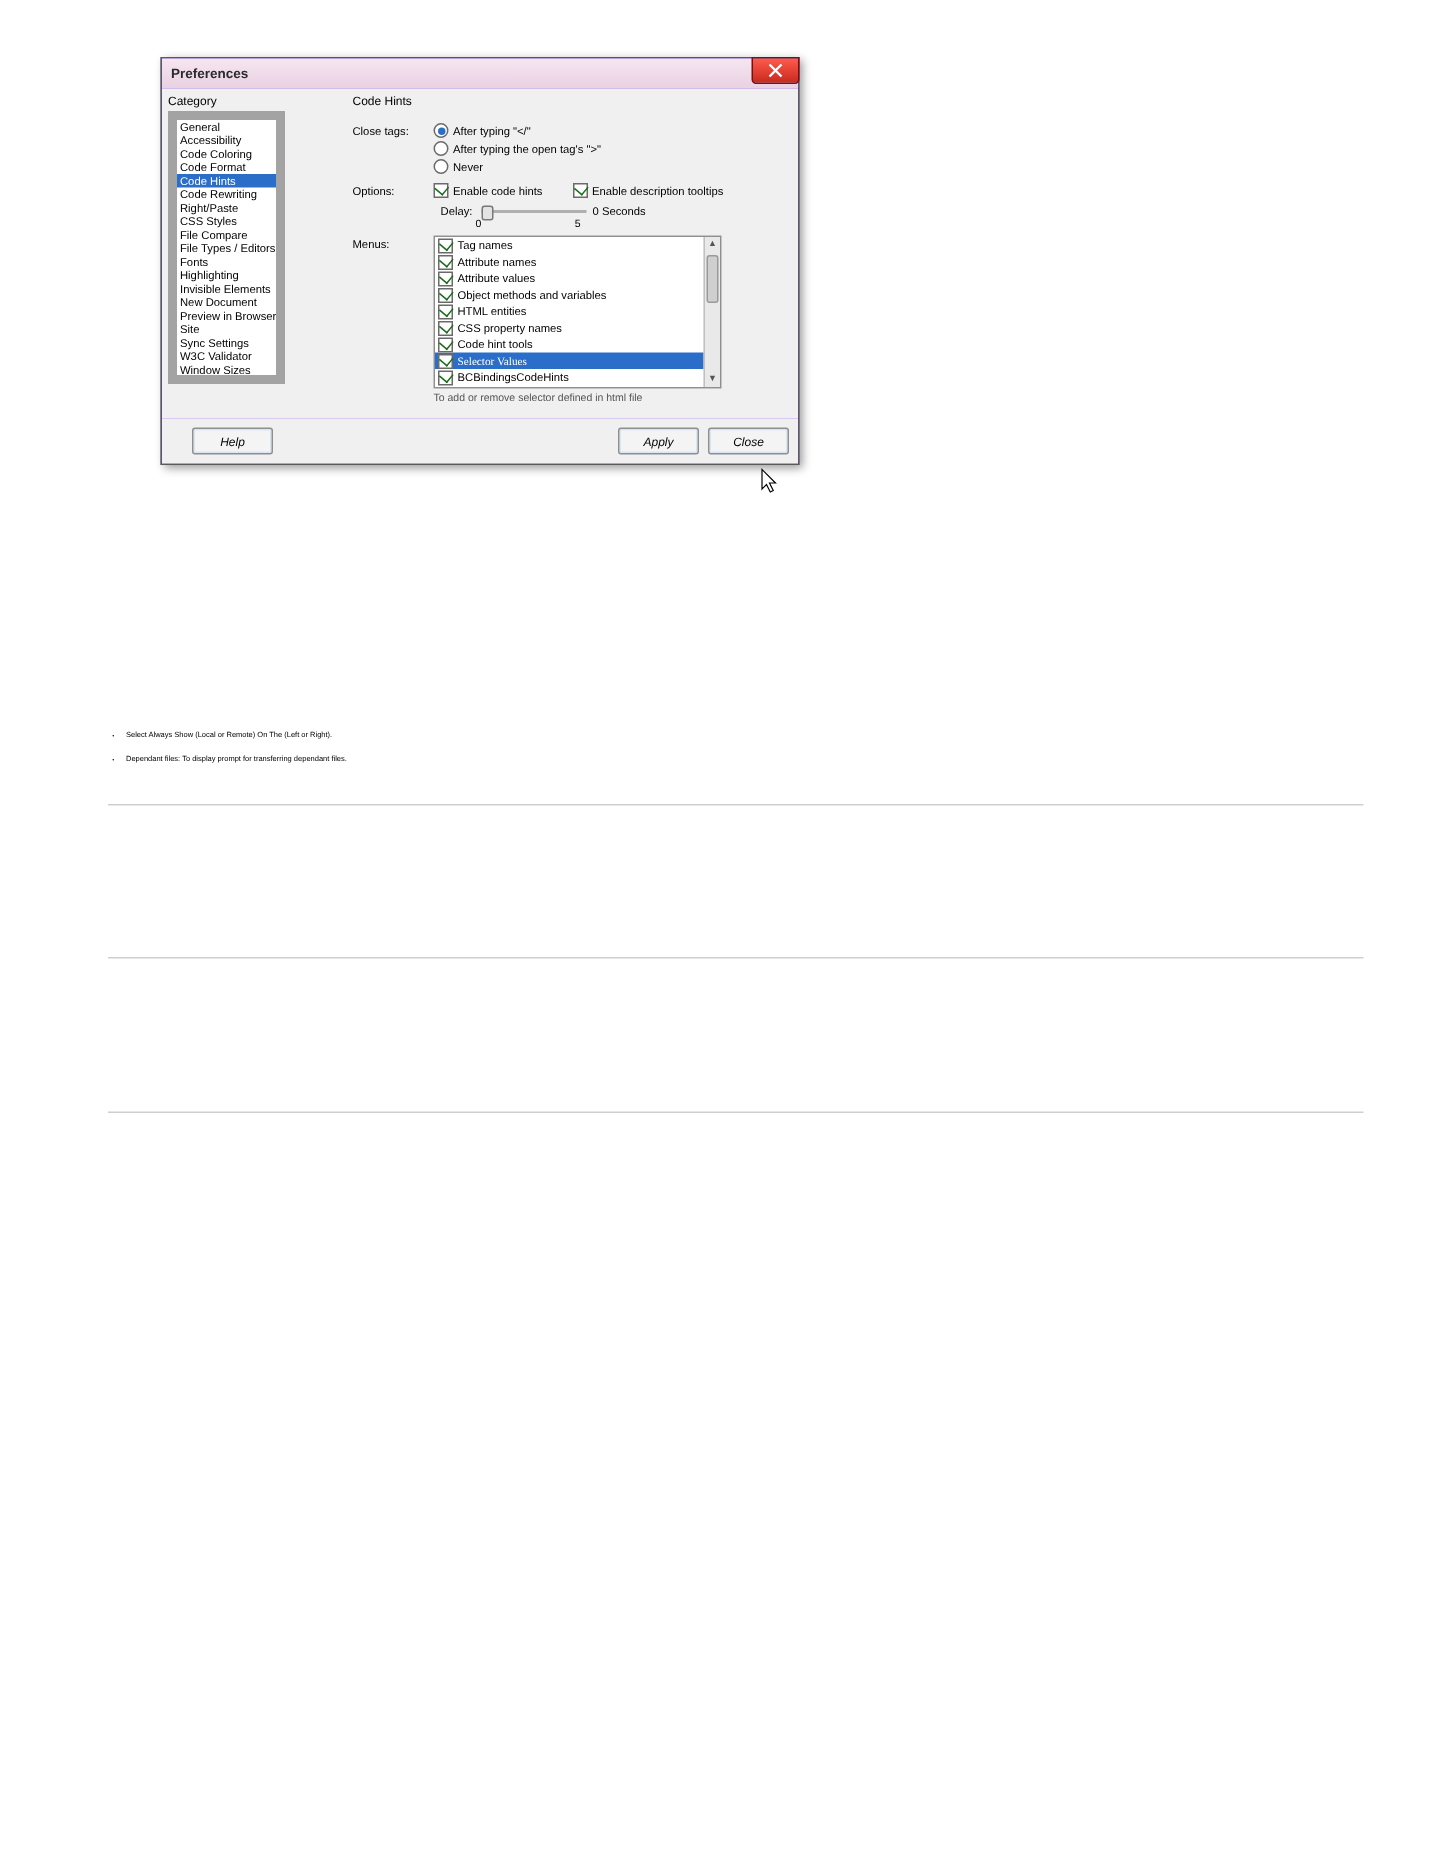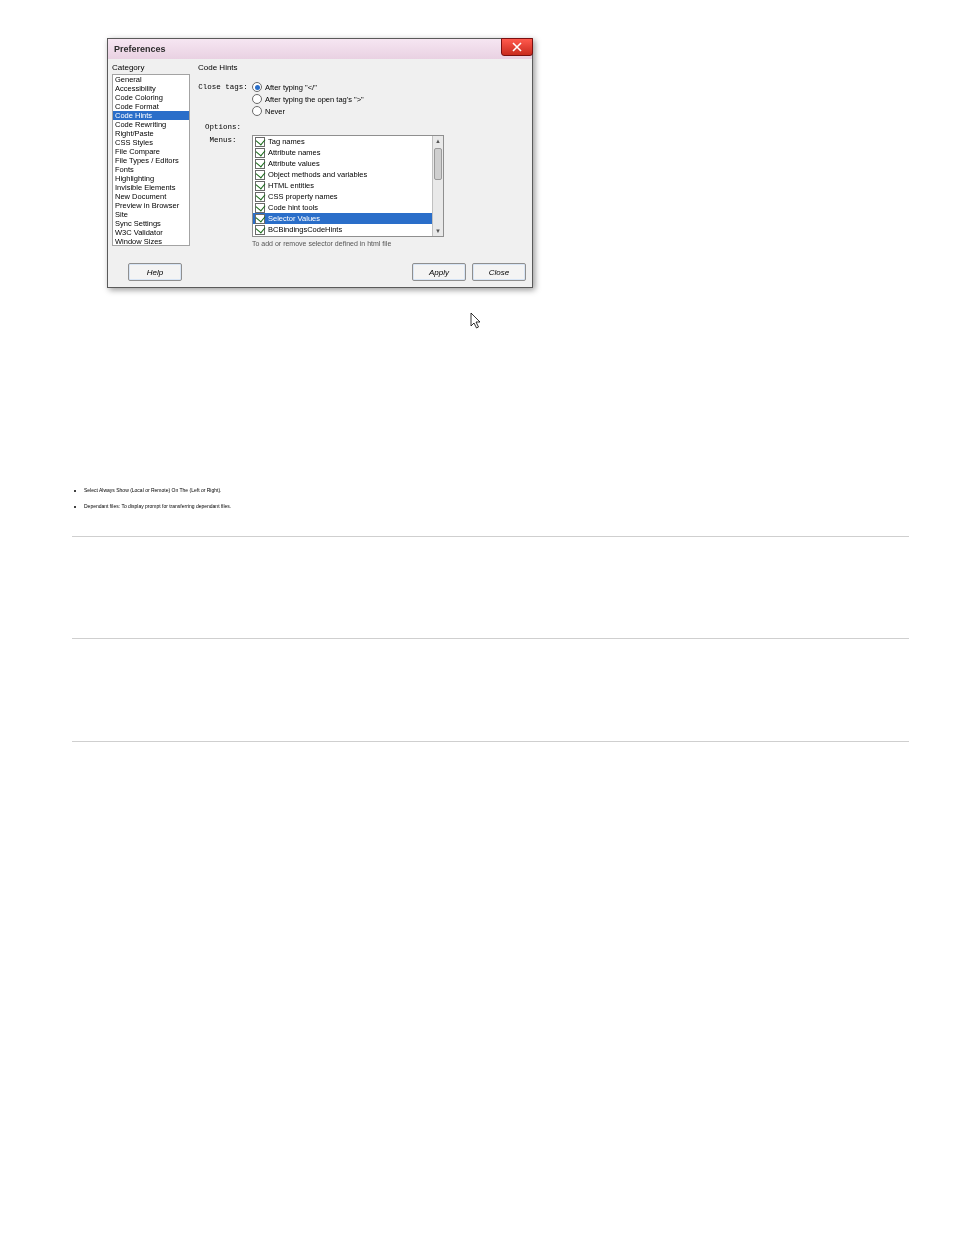--- a/index.html
+++ b/index.html
@@ -57,31 +57,32 @@
     border-radius: 0 0 3px 3px;
     display: flex;
     align-items: center;
     justify-content: center;
   }
   .title-buttons svg { width: 10px; height: 10px; }
   .dialog-body {
     display: flex;
     background: #f0f0f0;
     font-size: 8px;
+    gap: 37px;
   }
   .category-col {
     width: 78px;
     padding: 4px 2px 2px 4px;
   }
   .category-label, .panel-title {
     font-size: 8px;
     margin-bottom: 2px;
   }
   .category-list {
-    border: 1px solid #a3a3a3;
+    border: 6px solid #a3a3a3;
     background: #fff;
     height: 170px;
     overflow: hidden;
   }
   .category-item {
     padding: 0 2px;
     font-size: 7.5px;
     line-height: 9px;
     white-space: nowrap;
   }
@@ -94,25 +95,24 @@
     padding: 4px 6px 6px 6px;
     position: relative;
   }
   .row {
     display: flex;
     align-items: flex-start;
     margin-bottom: 4px;
   }
   .row-label {
     width: 50px;
-    text-align: center;
+    text-align: left;
     padding-right: 4px;
     font-size: 7.5px;
     padding-top: 1px;
-    font-family: Liberation Mono, monospace;
   }
   .row-content { flex: 1; font-size: 7.5px; }
   .radio, .check {
     display: flex;
     align-items: center;
     margin-bottom: 2px;
   }
   .radio-dot, .check-box {
     width: 8px; height: 8px;
     margin-right: 3px;
@@ -202,21 +202,21 @@
   .lb-scroll .arrow.up { top:0; }
   .lb-scroll .arrow.down { bottom:0; }
   .lb-items { position:absolute; top:0; left:0; right:10px; }
   .lb-item {
     display:flex;
     align-items:center;
     padding: 0 2px;
     font-size:7.5px;
     line-height:11px;
   }
-  .lb-item.selected { background:#2a6ec9; color:#fff; }
+  .lb-item.selected { background:#2a6ec9; color:#fff;font-family:Liberation Serif, serif; }
   .hint-line {
     font-size: 7px;
     color: #555;
     margin-top: 3px;
   }
   .buttons-row {
     display: flex;
     padding: 6px;
     background: #f0f0f0;
     border-top: 0;
@@ -332,20 +332,41 @@
             </div>
             <div class="radio">
               <div class="radio-dot"></div>
               <span>Never</span>
             </div>
           </div>
         </div>
 
         <div class="row">
           <div class="row-label">Options:</div>
+          <div class="row-content">
+            <div class="options-row">
+              <div class="check">
+                <div class="check-box checked"></div>
+                <span>Enable code hints</span>
+              </div>
+              <div class="check">
+                <div class="check-box checked"></div>
+                <span>Enable description tooltips</span>
+              </div>
+            </div>
+            <div class="delay-row">
+              <span style="width:26px;text-align:right;padding-right:2px">Delay:</span>
+              <div class="slider"></div>
+              <span>0 Seconds</span>
+            </div>
+            <div class="ticks">
+              <span>0</span>
+              <span>5</span>
+            </div>
+          </div>
         </div>
 
         <div class="row">
           <div class="row-label">Menus:</div>
           <div class="row-content">
             <div class="listbox">
               <div class="lb-items">
                 <div class="lb-item">
                     <div class="check-box checked"></div>
                     <span>Tag names</span>

